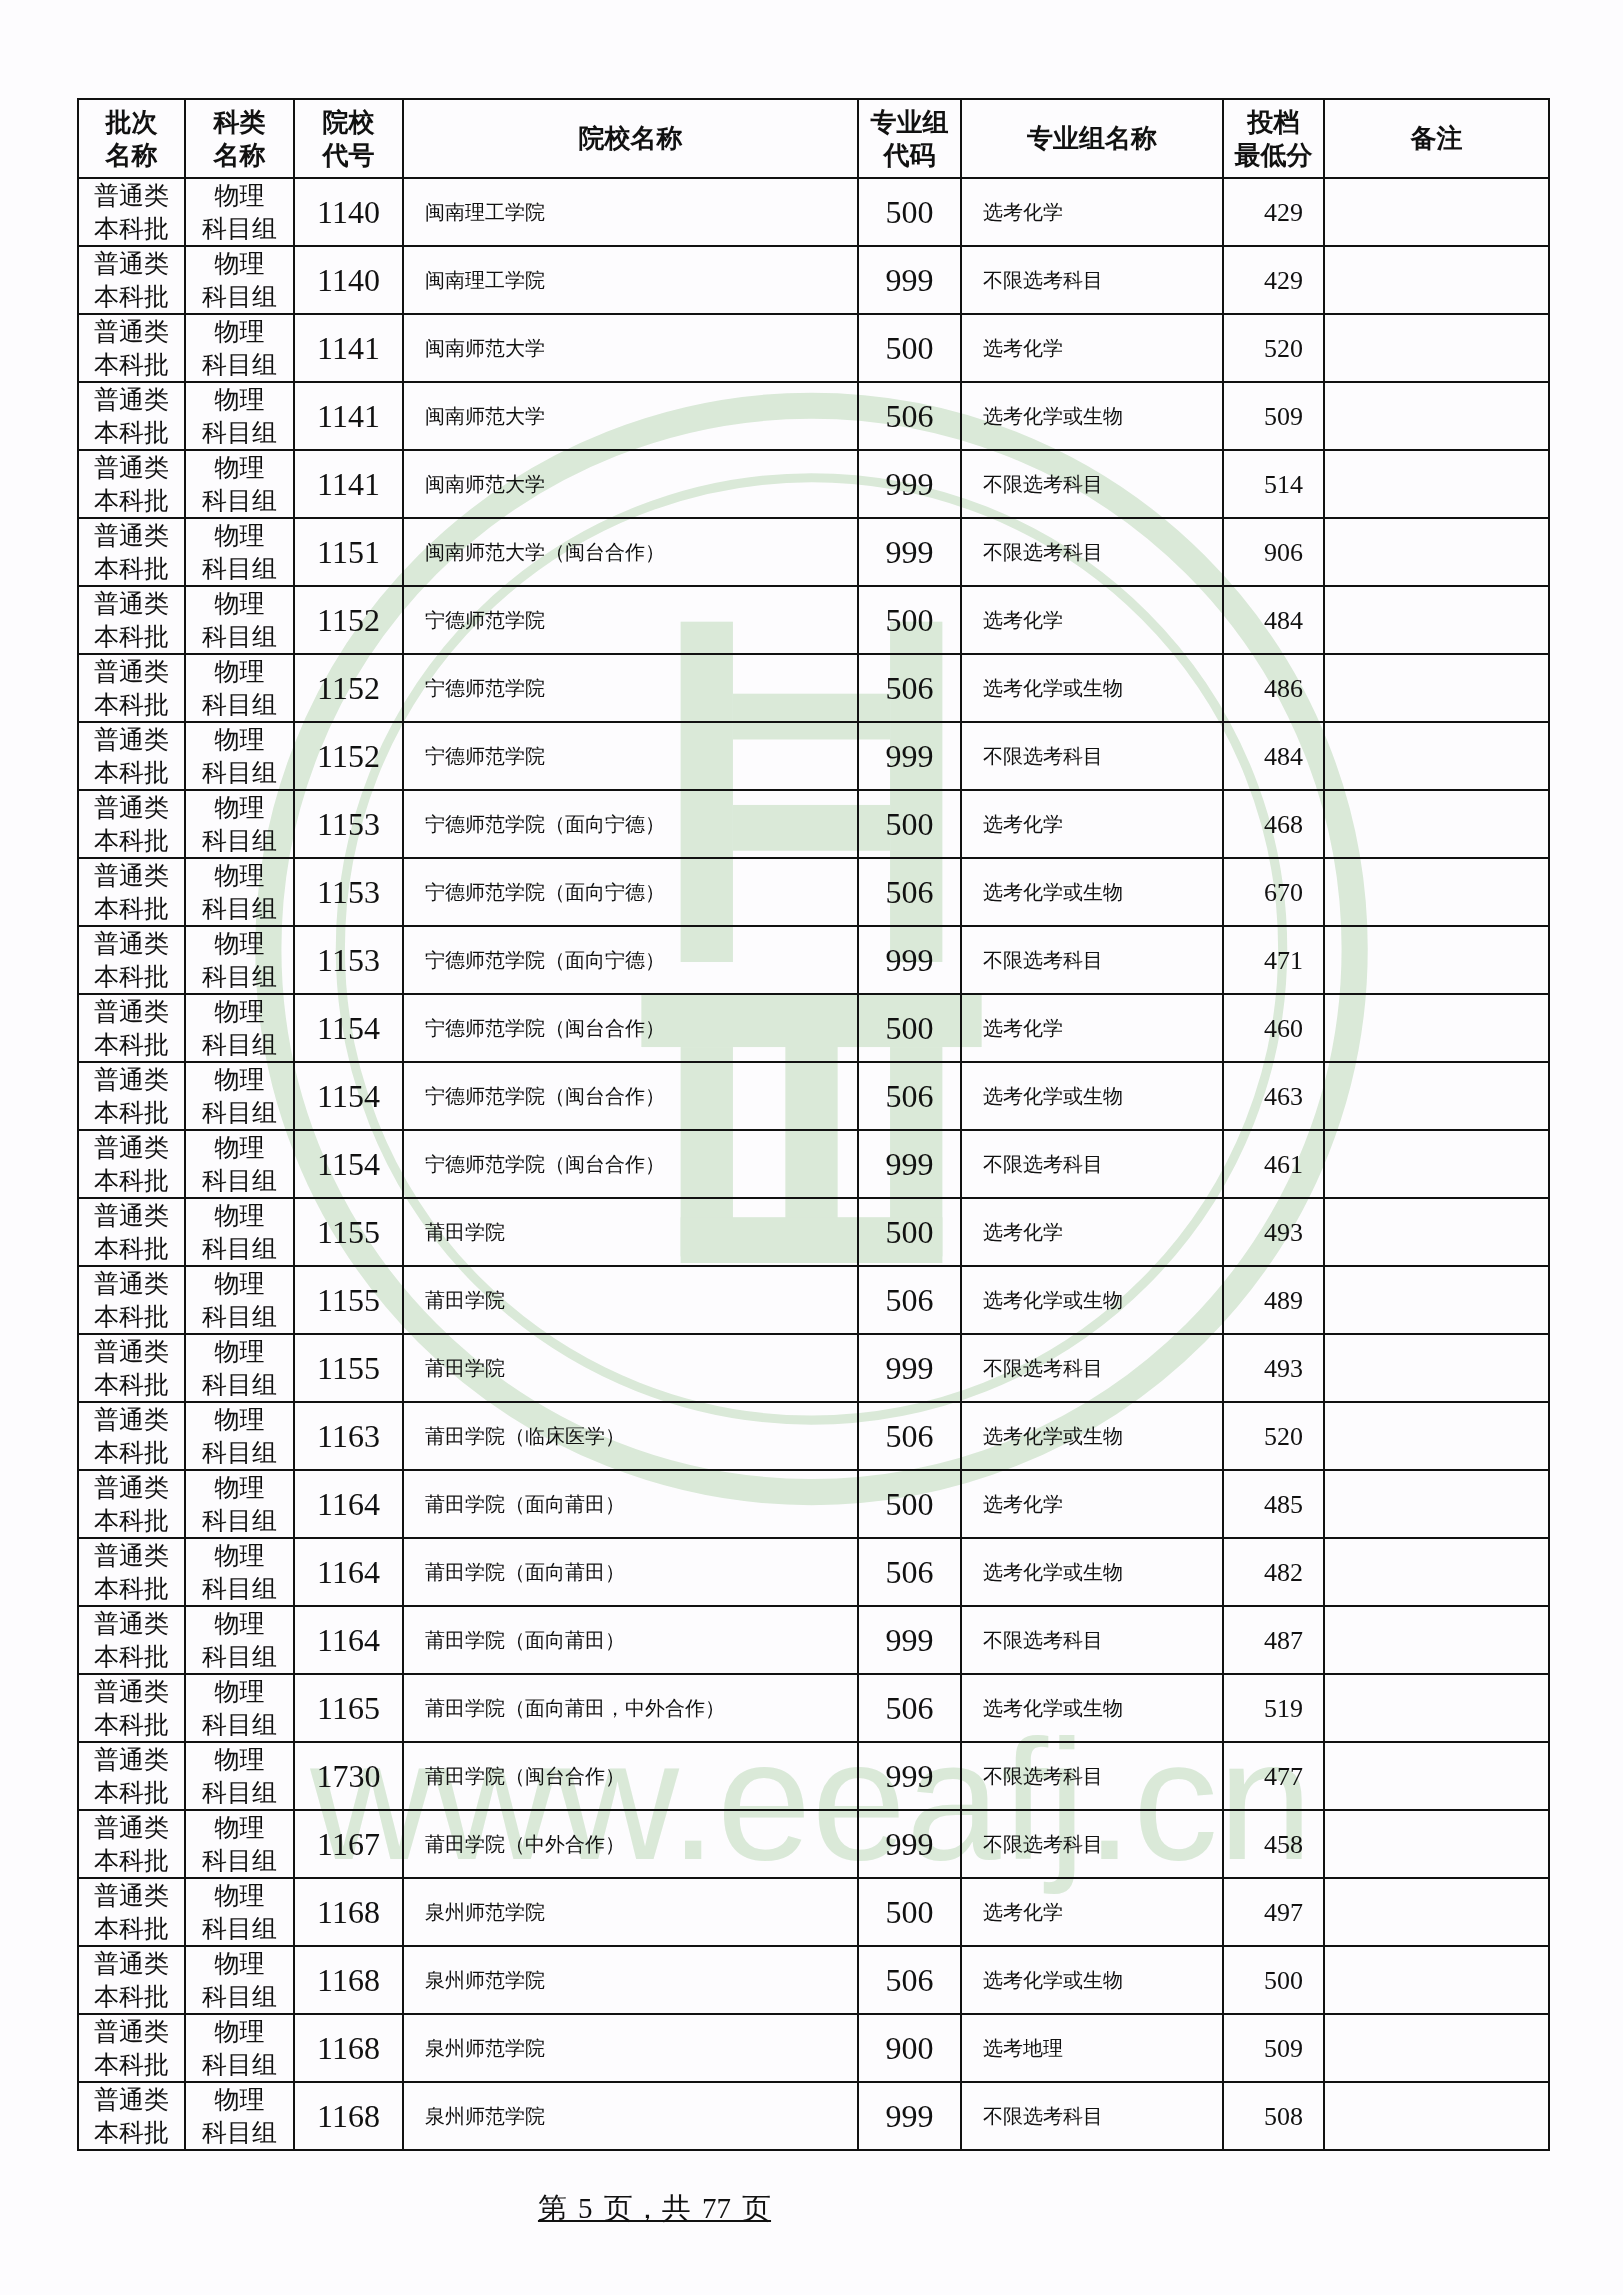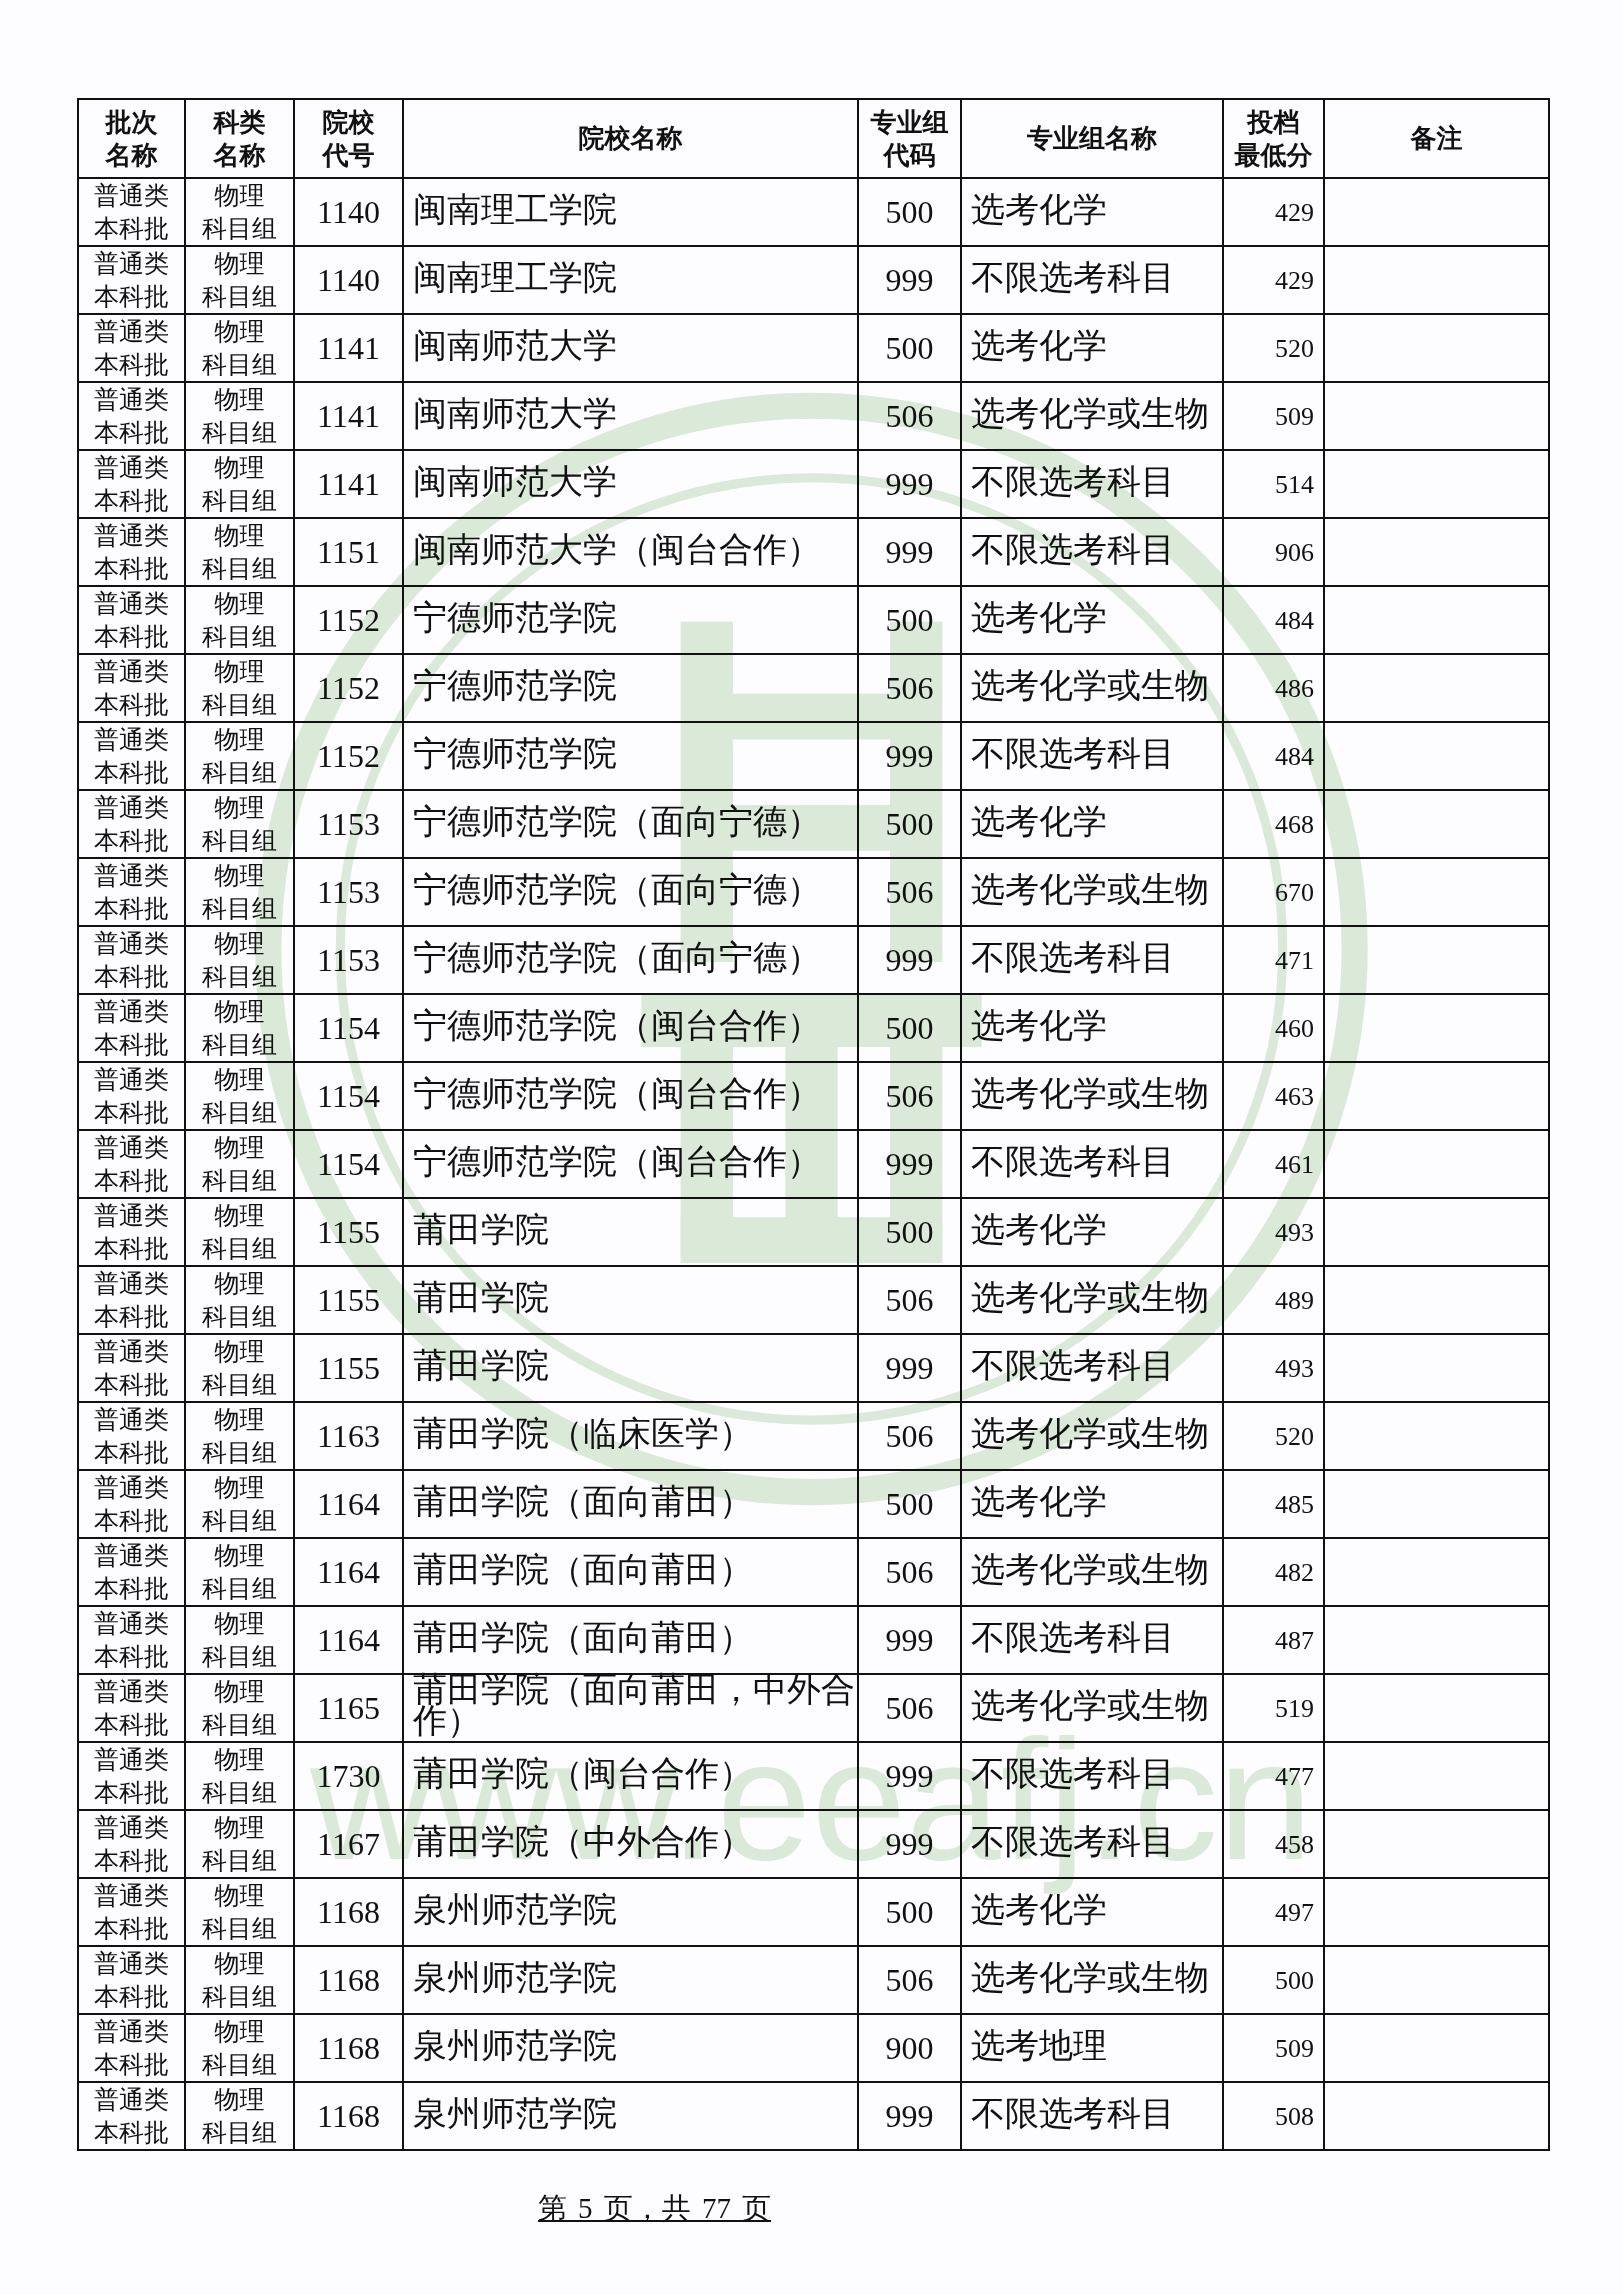--- a/index.html
+++ b/index.html
@@ -60,27 +60,27 @@
       line-height: 33px;
       margin-top: 24px;
     }
     .c-code, .c-gcode {
       text-align: center;
       font-family: "Liberation Serif", "DejaVu Serif", serif;
       font-size: 32px;
     }
     .c-name, .c-gname {
       text-align: left;
-      padding-left: 9px;
-      font-family: Liberation Mono, monospace;
-      font-size: 34px;
+      padding-left: 21px;
+      font-family: Liberation Serif, serif;
+      font-size: 20px;
     }
     .c-score {
       text-align: right;
-      padding-right: 9px;
+      padding-right: 20px;
       font-family: "Liberation Serif", "DejaVu Serif", serif;
       font-size: 26px;
     }
     .c-note { }
     .footer {
       position: absolute;
       top: 2189px;
       left: 0;
       width: 1309px;
       text-align: center;

